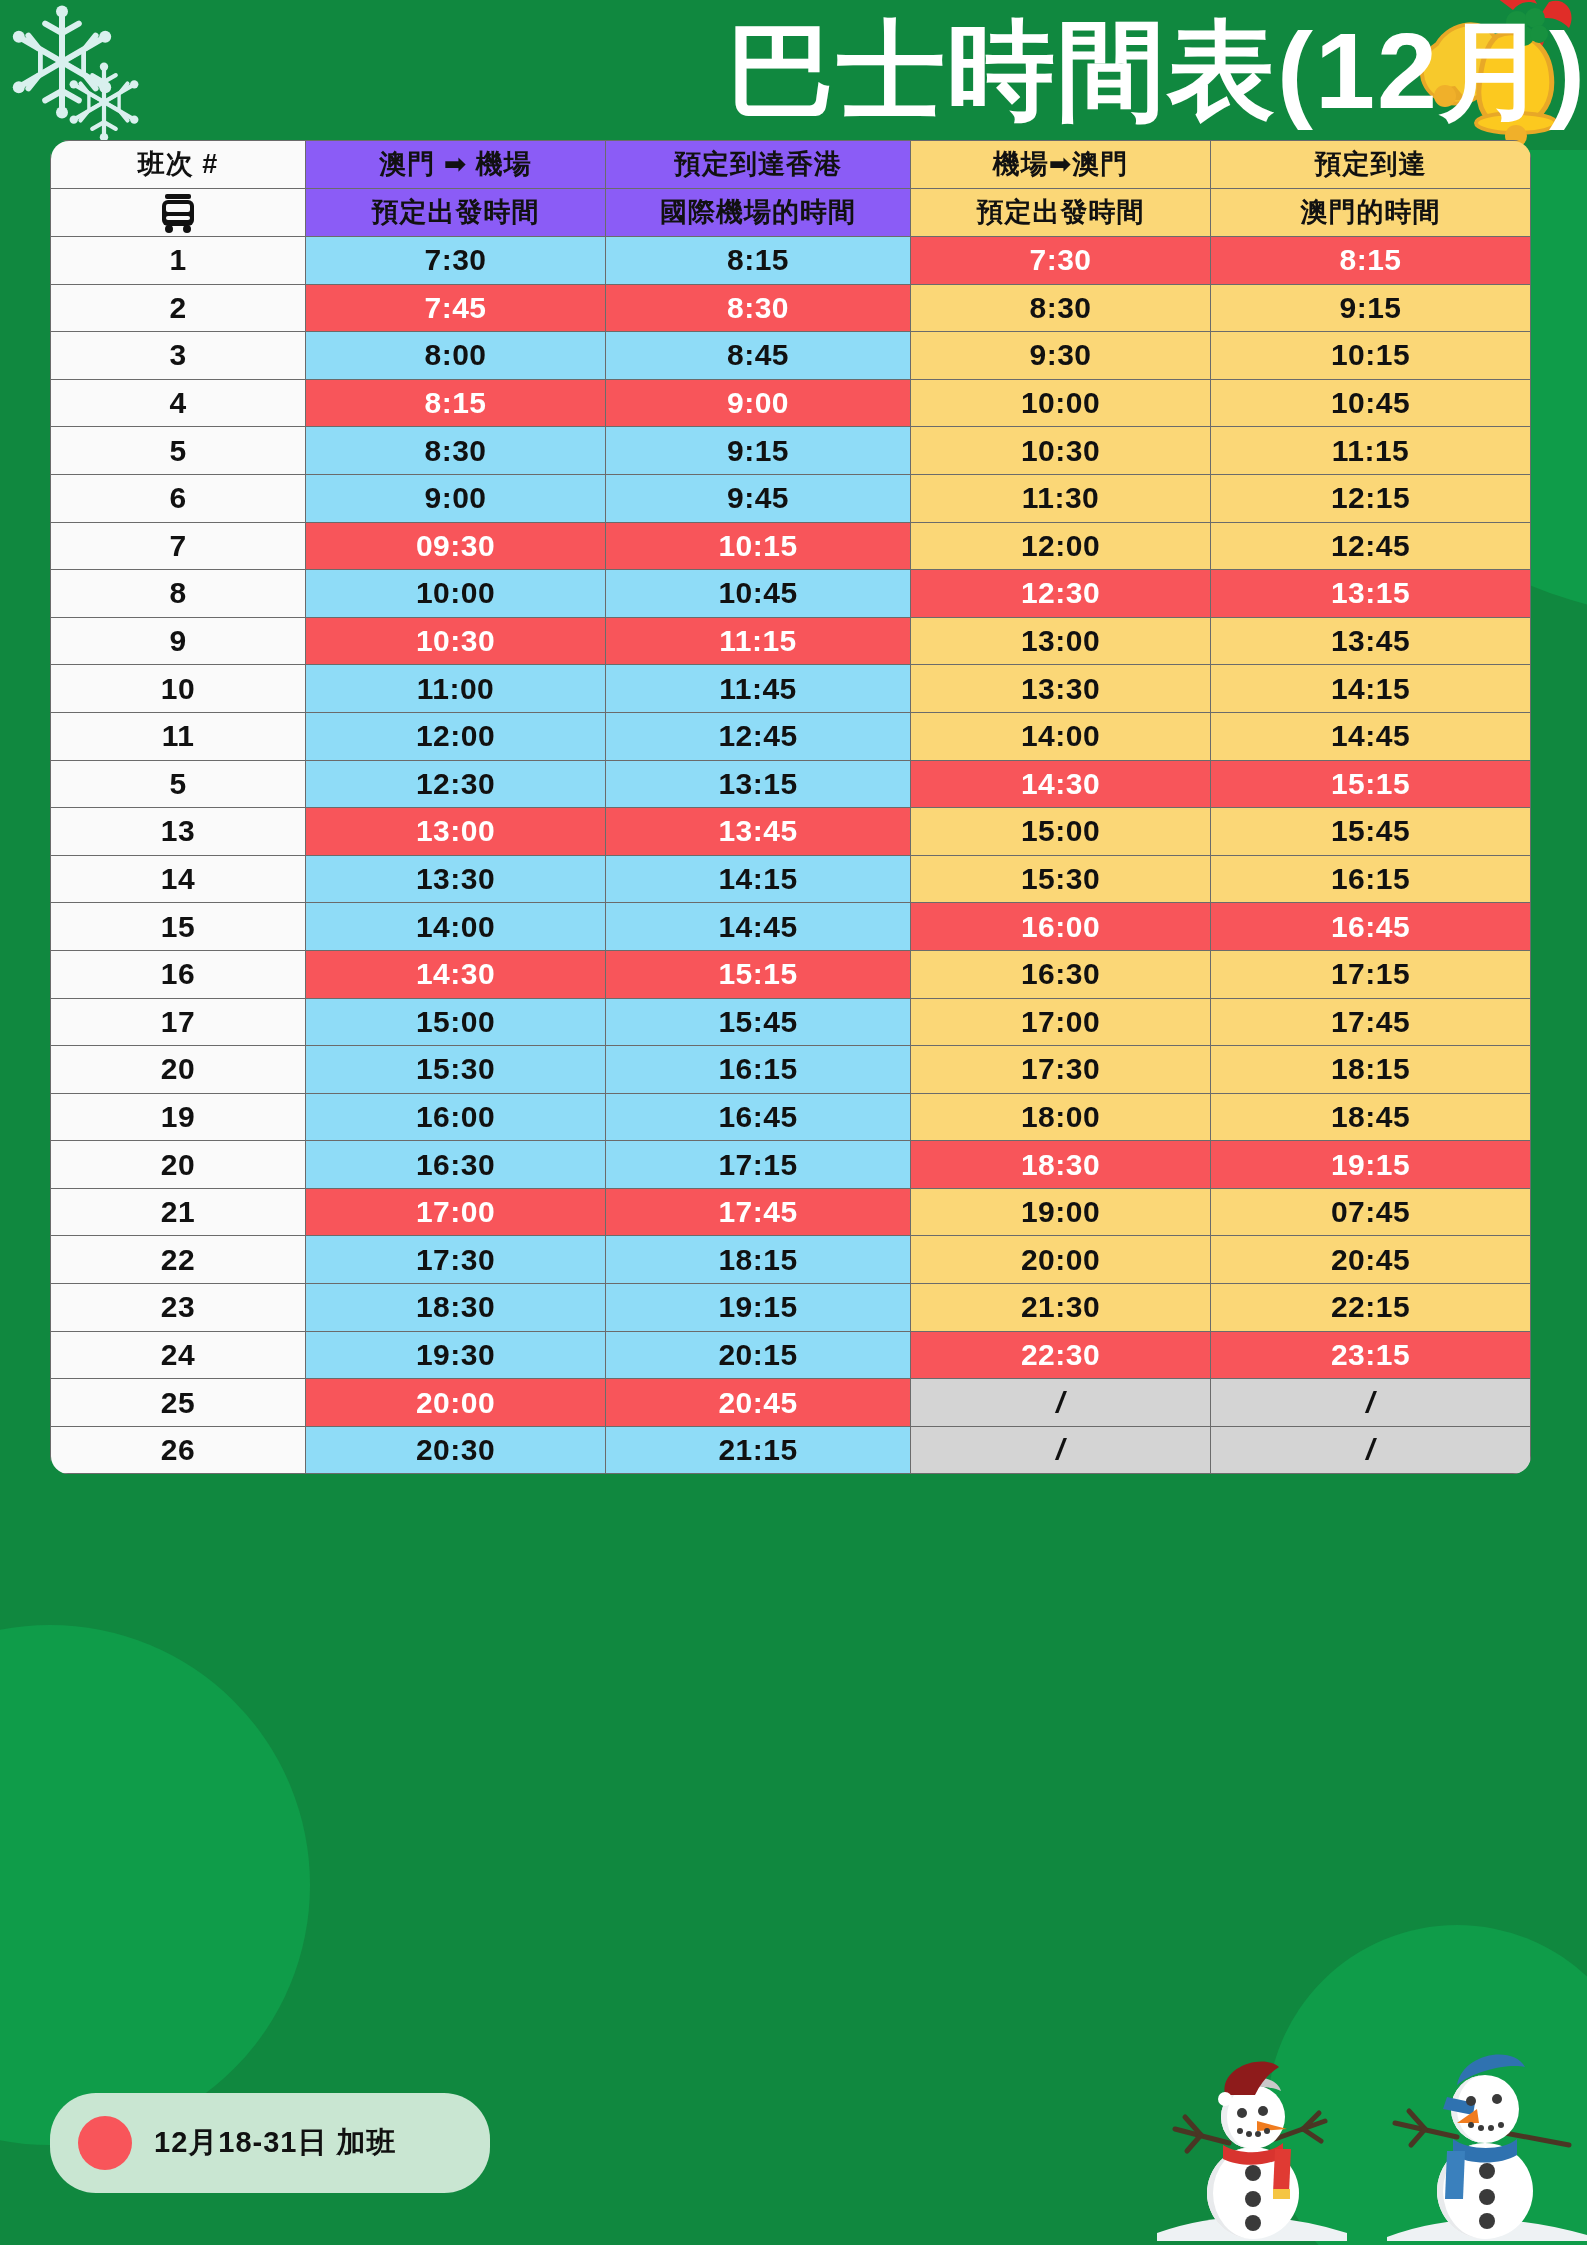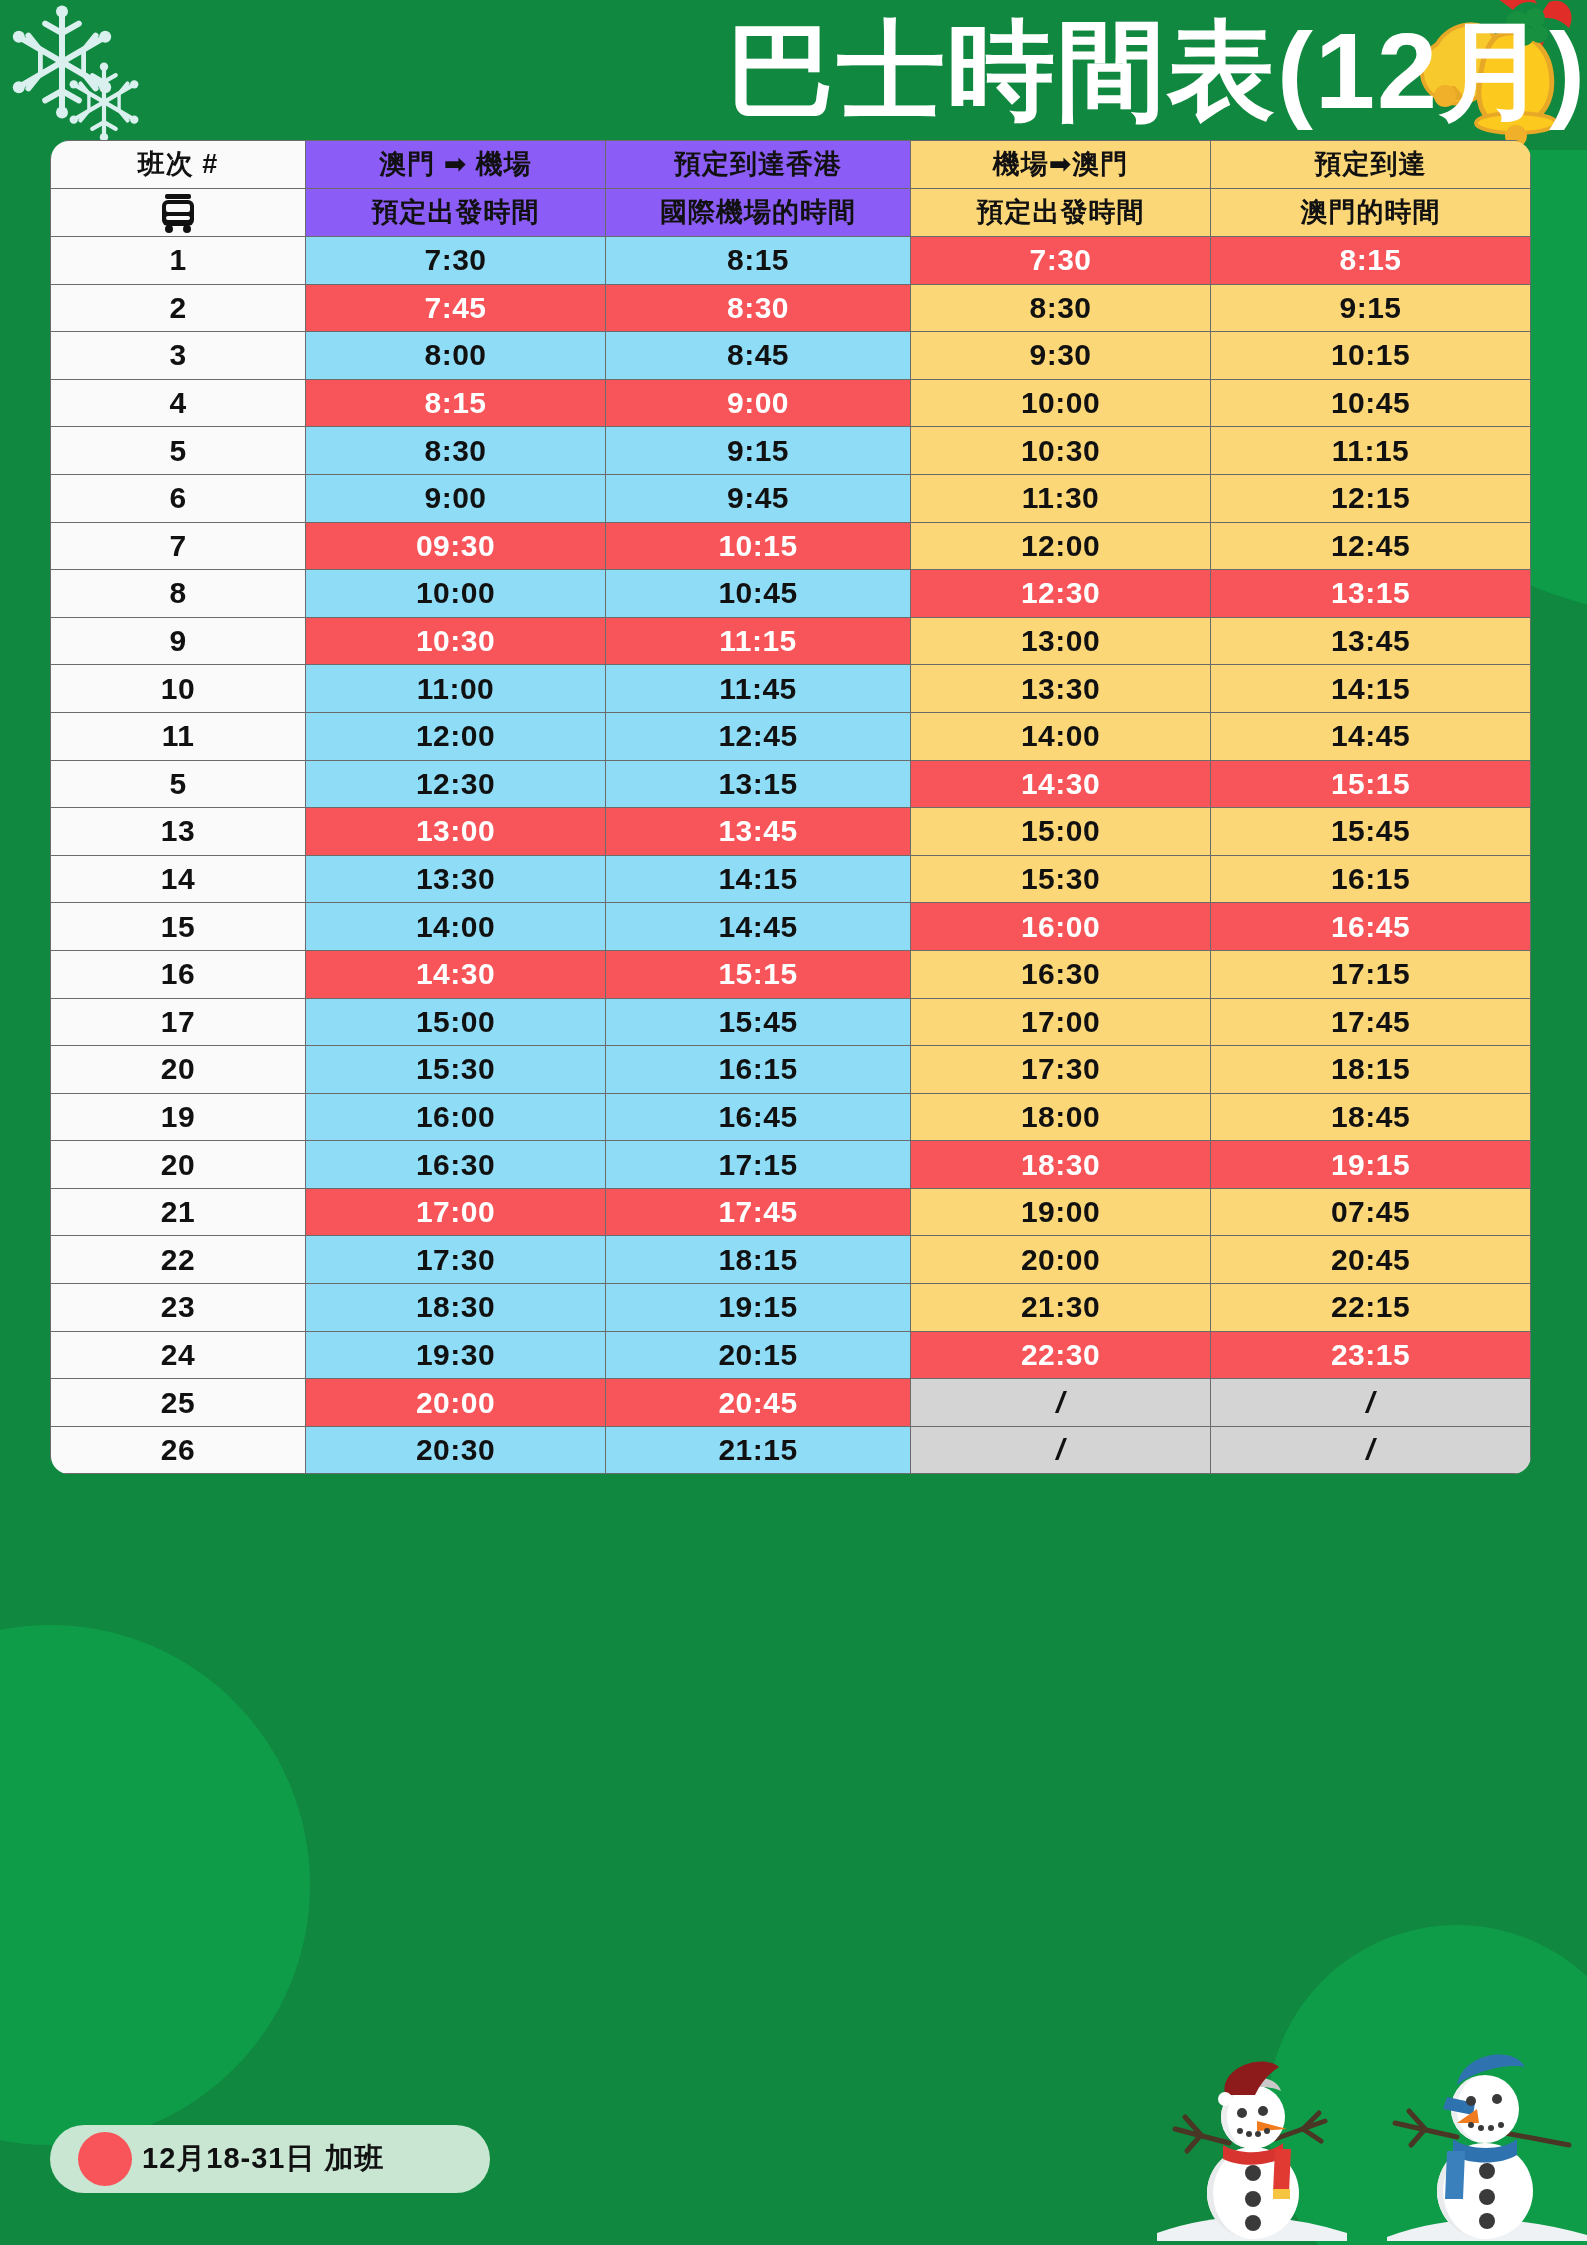--- a/index.html
+++ b/index.html
@@ -118,26 +118,26 @@
   
   table.schedule tr:first-child th:first-child { border-top-left-radius: 18px; }
   table.schedule tr:first-child th:last-child  { border-top-right-radius: 18px; }
   table.schedule tr:last-child  td:first-child { border-bottom-left-radius: 18px; }
   table.schedule tr:last-child  td:last-child  { border-bottom-right-radius: 18px; }
 
   
   .legend {
     position: absolute;
     left: 50px; bottom: 52px;
-    width: 440px; height: 68px;
+    width: 440px; height: 100px;
     background: #c9e6d2;
     border-radius: 46px;
     display: flex;
     align-items: center;
-    gap: 10px;
+    gap: 22px;
     padding: 0 28px;
     z-index: 6;
   }
   .legend-swatch {
     width: 54px; height: 54px;
     border-radius: 50%;
     background: #f8555a;
     flex: 0 0 auto;
   }
   .legend-text {

